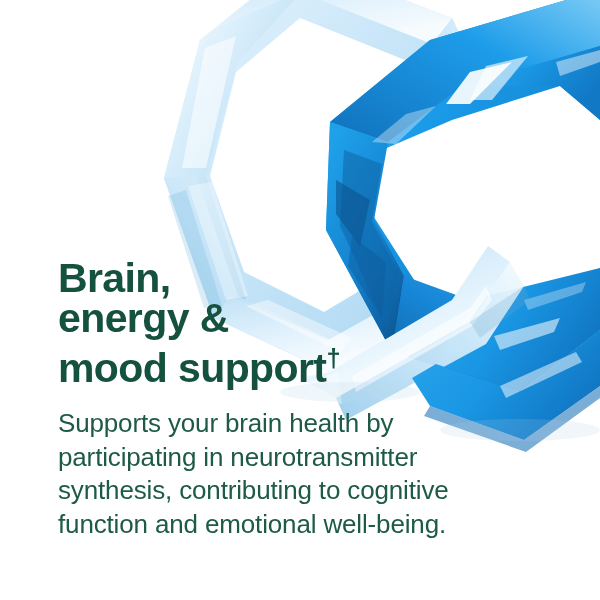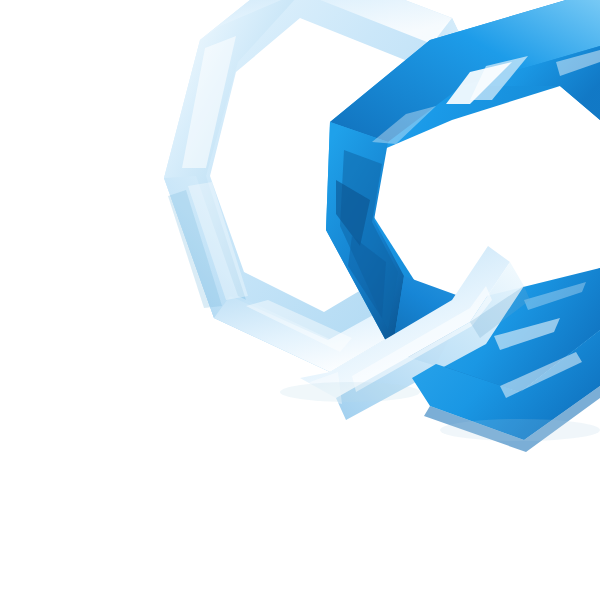--- a/index.html
+++ b/index.html
@@ -213,16 +213,20 @@
         <path d="M430,406 L524,440 L600,386 L600,398 L526,452 L424,416 Z" fill="#0f6cb4" opacity="0.55"></path>
         <path d="M500,386 L576,352 L582,362 L506,398 Z" fill="#ffffff" opacity="0.5"></path>
       </g>
 
       <ellipse cx="350" cy="392" rx="70" ry="10" fill="#bcd9ea" opacity="0.22"></ellipse>
       <ellipse cx="520" cy="430" rx="80" ry="11" fill="#aecfe4" opacity="0.18"></ellipse>
     </svg>
   </div>
 
   <div id="copy-block">
-
+    <h1 id="headline"><span>Brain,
+energy &amp;
+mood support</span><span class="dagger">†</span></h1>
+
+    <p id="body-copy">Supports your brain health by participating in neurotransmitter synthesis, contributing to cognitive function and emotional well-being.</p>
   </div>
 
 </div>
 
 </body></html>

